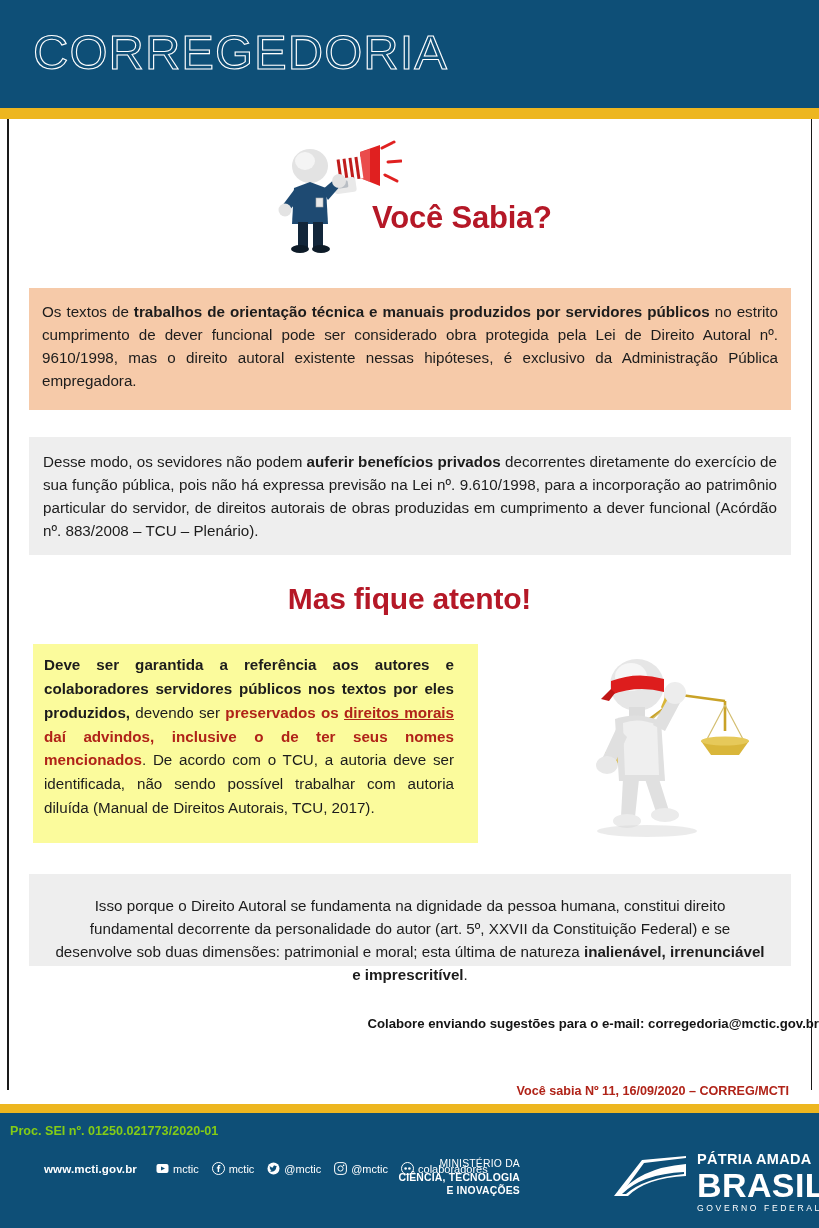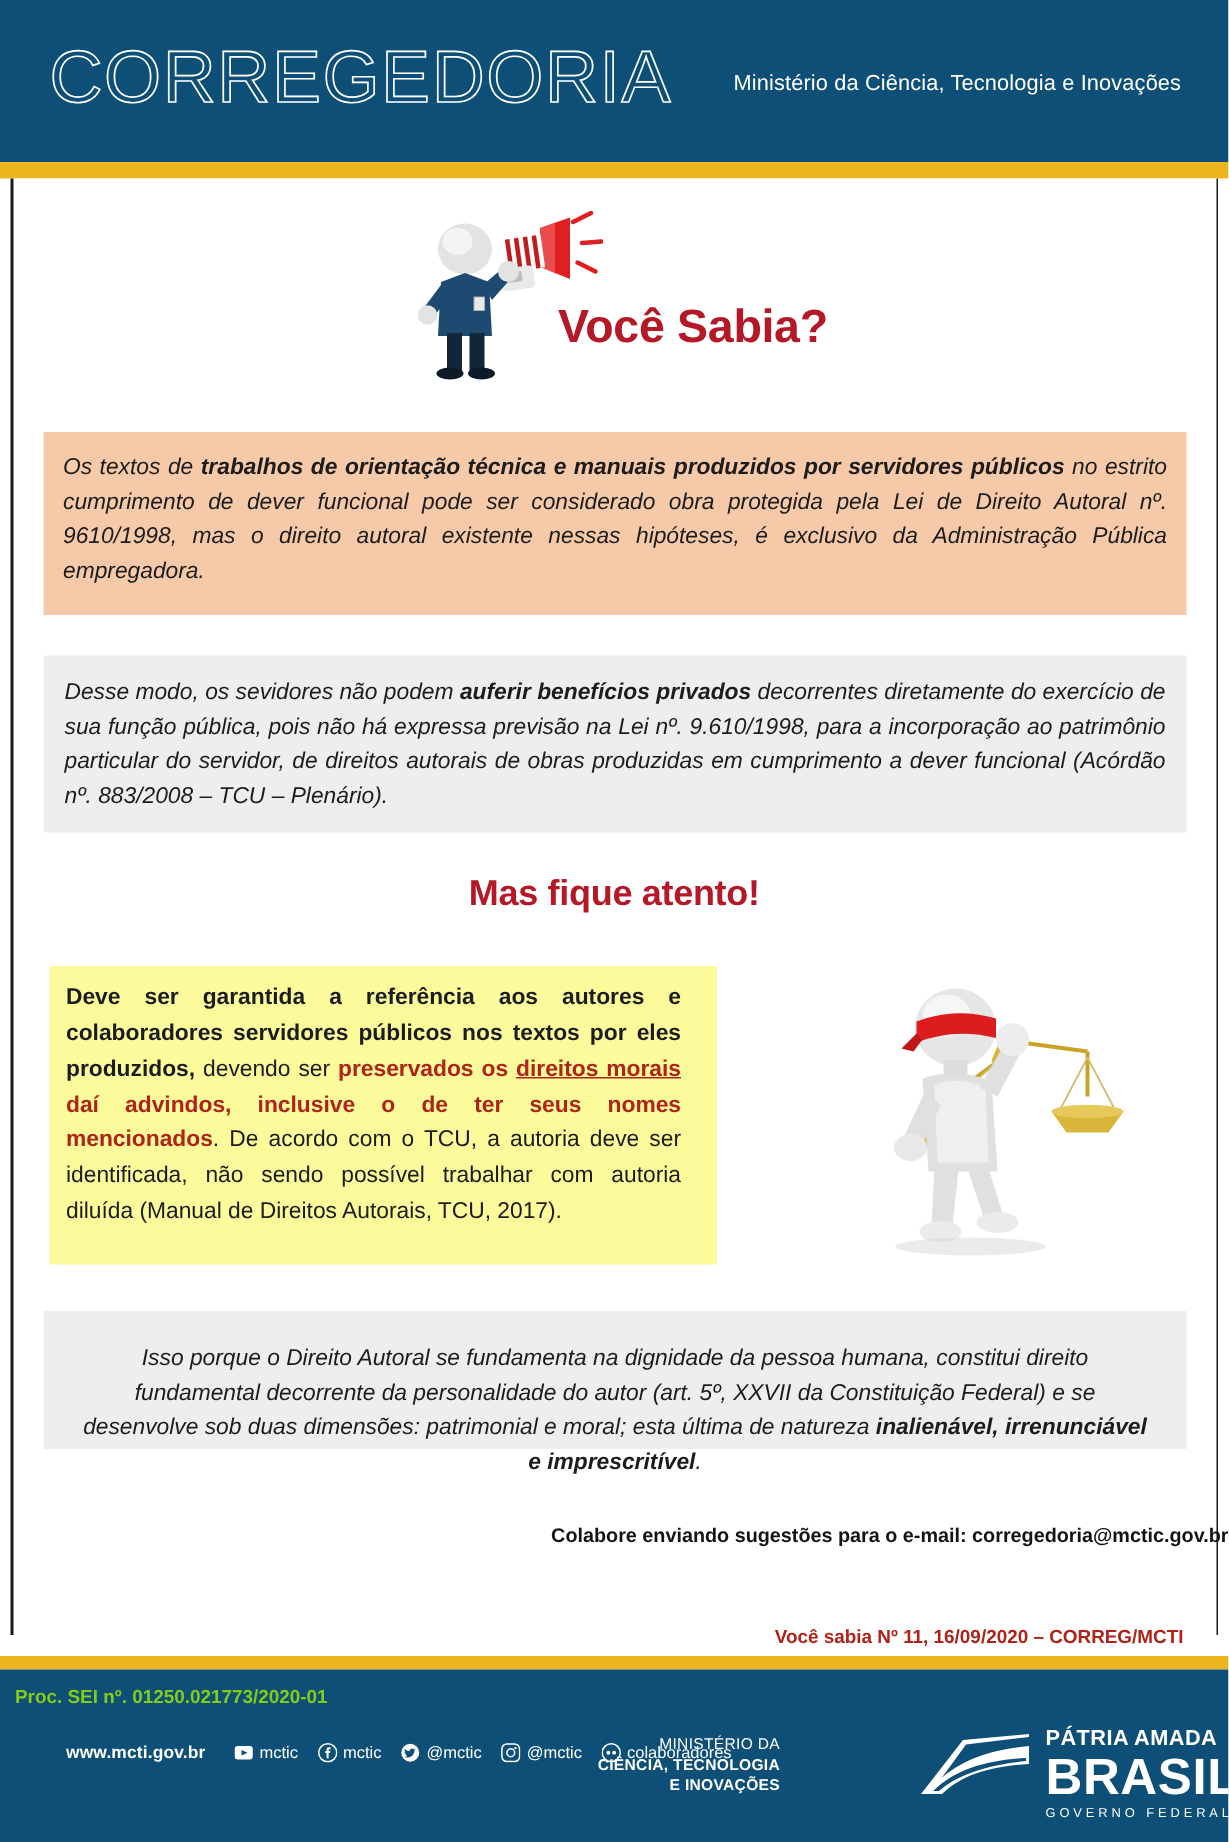--- a/index.html
+++ b/index.html
@@ -112,21 +112,20 @@
     text-align: center;
   }
 
   .ptext {
     font-family: "Liberation Sans", sans-serif;
     font-size: 15.2px;
     line-height: 1.52;
     color: #1c1c1c;
     text-align: justify;
     margin: 0;
-    font-style: italic;
   }
   .ptext.centered { text-align: center; }
   .ptext b { font-weight: 700; }
   .yellow-text {
     font-size: 15.2px;
     line-height: 1.57;
     color: #1c1c1c;
     text-align: justify;
     margin: 0;
   }
@@ -139,21 +138,21 @@
     font-weight: 700;
     text-decoration: underline;
   }
 
   
   .fique-atento {
     position: absolute;
     left: 0; top: 582px;
     width: 819px;
     text-align: center;
-    font-size: 24px;
+    font-size: 30px;
     font-weight: 700;
     color: #b51827;
     letter-spacing: -0.2px;
   }
 
   
   .justice-figure {
     position: absolute;
     left: 565px; top: 645px;
     width: 205px; height: 198px;
@@ -253,21 +252,20 @@
   }
   .patria { font-size: 14.5px; font-weight: 700; letter-spacing: 0.3px; }
   .brasil-big { font-size: 34px; font-weight: 700; letter-spacing: 0.4px; margin-top: 1px; }
   .gov-federal { font-size: 8.6px; font-weight: 400; letter-spacing: 2.6px; margin-top: 2px; }
 </style>
 </head>
 <body>
 
 <div class="header">
   <div class="logo-word">CORREGEDORIA</div>
-  <div class="ministry-header">Ministério da Ciência, Tecnologia e Inovações</div>
 </div>
 <div class="gold-bar-top"></div>
 
 <div class="body-frame"></div>
 
 <div class="title-row">
   <svg class="megaphone-figure" viewBox="0 0 130 115">
 
     <g stroke="#e02020" stroke-width="3" stroke-linecap="round">
       <line x1="110" y1="8" x2="122" y2="2"></line>

